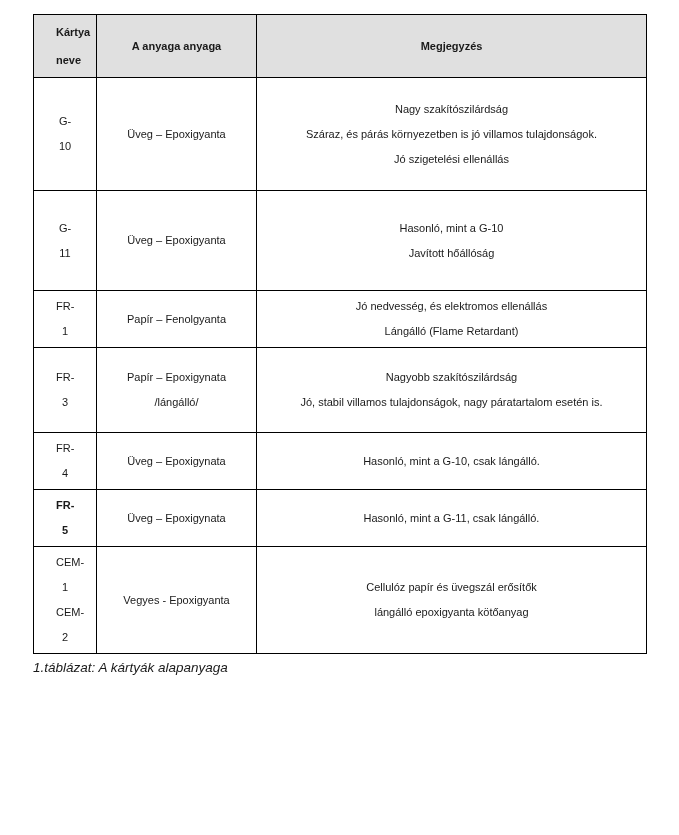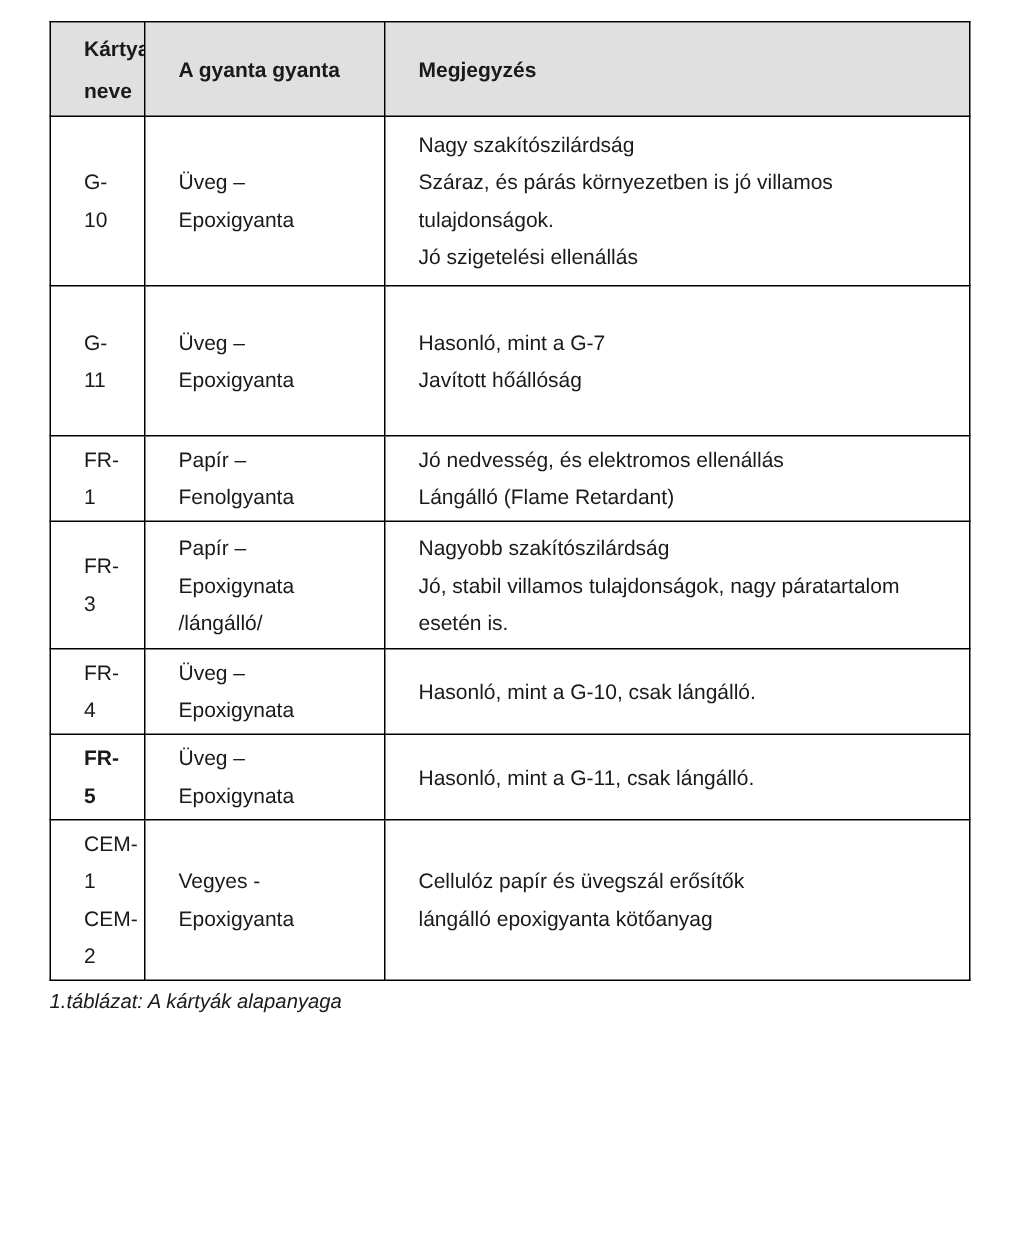--- a/index.html
+++ b/index.html
@@ -22,23 +22,23 @@
     border-collapse: collapse;
     table-layout: fixed;
     width: 613px;
   }
   col.c1 { width: 63px; }
   col.c2 { width: 160px; }
   col.c3 { width: 390px; }
   th, td {
     border: 1px solid var(--border-color, #000000);
     vertical-align: middle;
-    text-align: left;
+    text-align: center;
     padding: 3px 22px;
-    font-size: 14px;
+    font-size: 11px;
     overflow: hidden;
   }
   th {
     background: var(--header-bg, #e0e0e0);
     font-weight: bold;
     height: 58px;
     line-height: 28px;
   }
   td .line {
     line-height: 25px;
@@ -57,21 +57,21 @@
 <div class="page">
   <table class="materials-table">
     <colgroup>
       <col class="c1">
       <col class="c2">
       <col class="c3">
     </colgroup>
     <thead>
       <tr>
         <th>Kártya neve</th>
-        <th>A gyanta gyanta</th>
+        <th>A anyaga anyaga</th>
         <th>Megjegyzés</th>
       </tr>
     </thead>
     <tbody>
         <tr>
           <td style="height: 113px;">
             <div class="line">G-10</div>
           </td>
           <td style="height: 113px;">
             <div class="line">Üveg – Epoxigyanta</div>
@@ -83,21 +83,21 @@
           </td>
         </tr>
         <tr>
           <td style="height: 100px;">
             <div class="line">G-11</div>
           </td>
           <td style="height: 100px;">
             <div class="line">Üveg – Epoxigyanta</div>
           </td>
           <td style="height: 100px;">
-            <div class="line">Hasonló, mint a G-7</div>
+            <div class="line">Hasonló, mint a G-10</div>
             <div class="line">Javított hőállóság</div>
           </td>
         </tr>
         <tr>
           <td style="height: 55px; margin-left: 16px;">
             <div class="line">FR-1</div>
           </td>
           <td style="height: 55px;">
             <div class="line">Papír – Fenolgyanta</div>
           </td>

